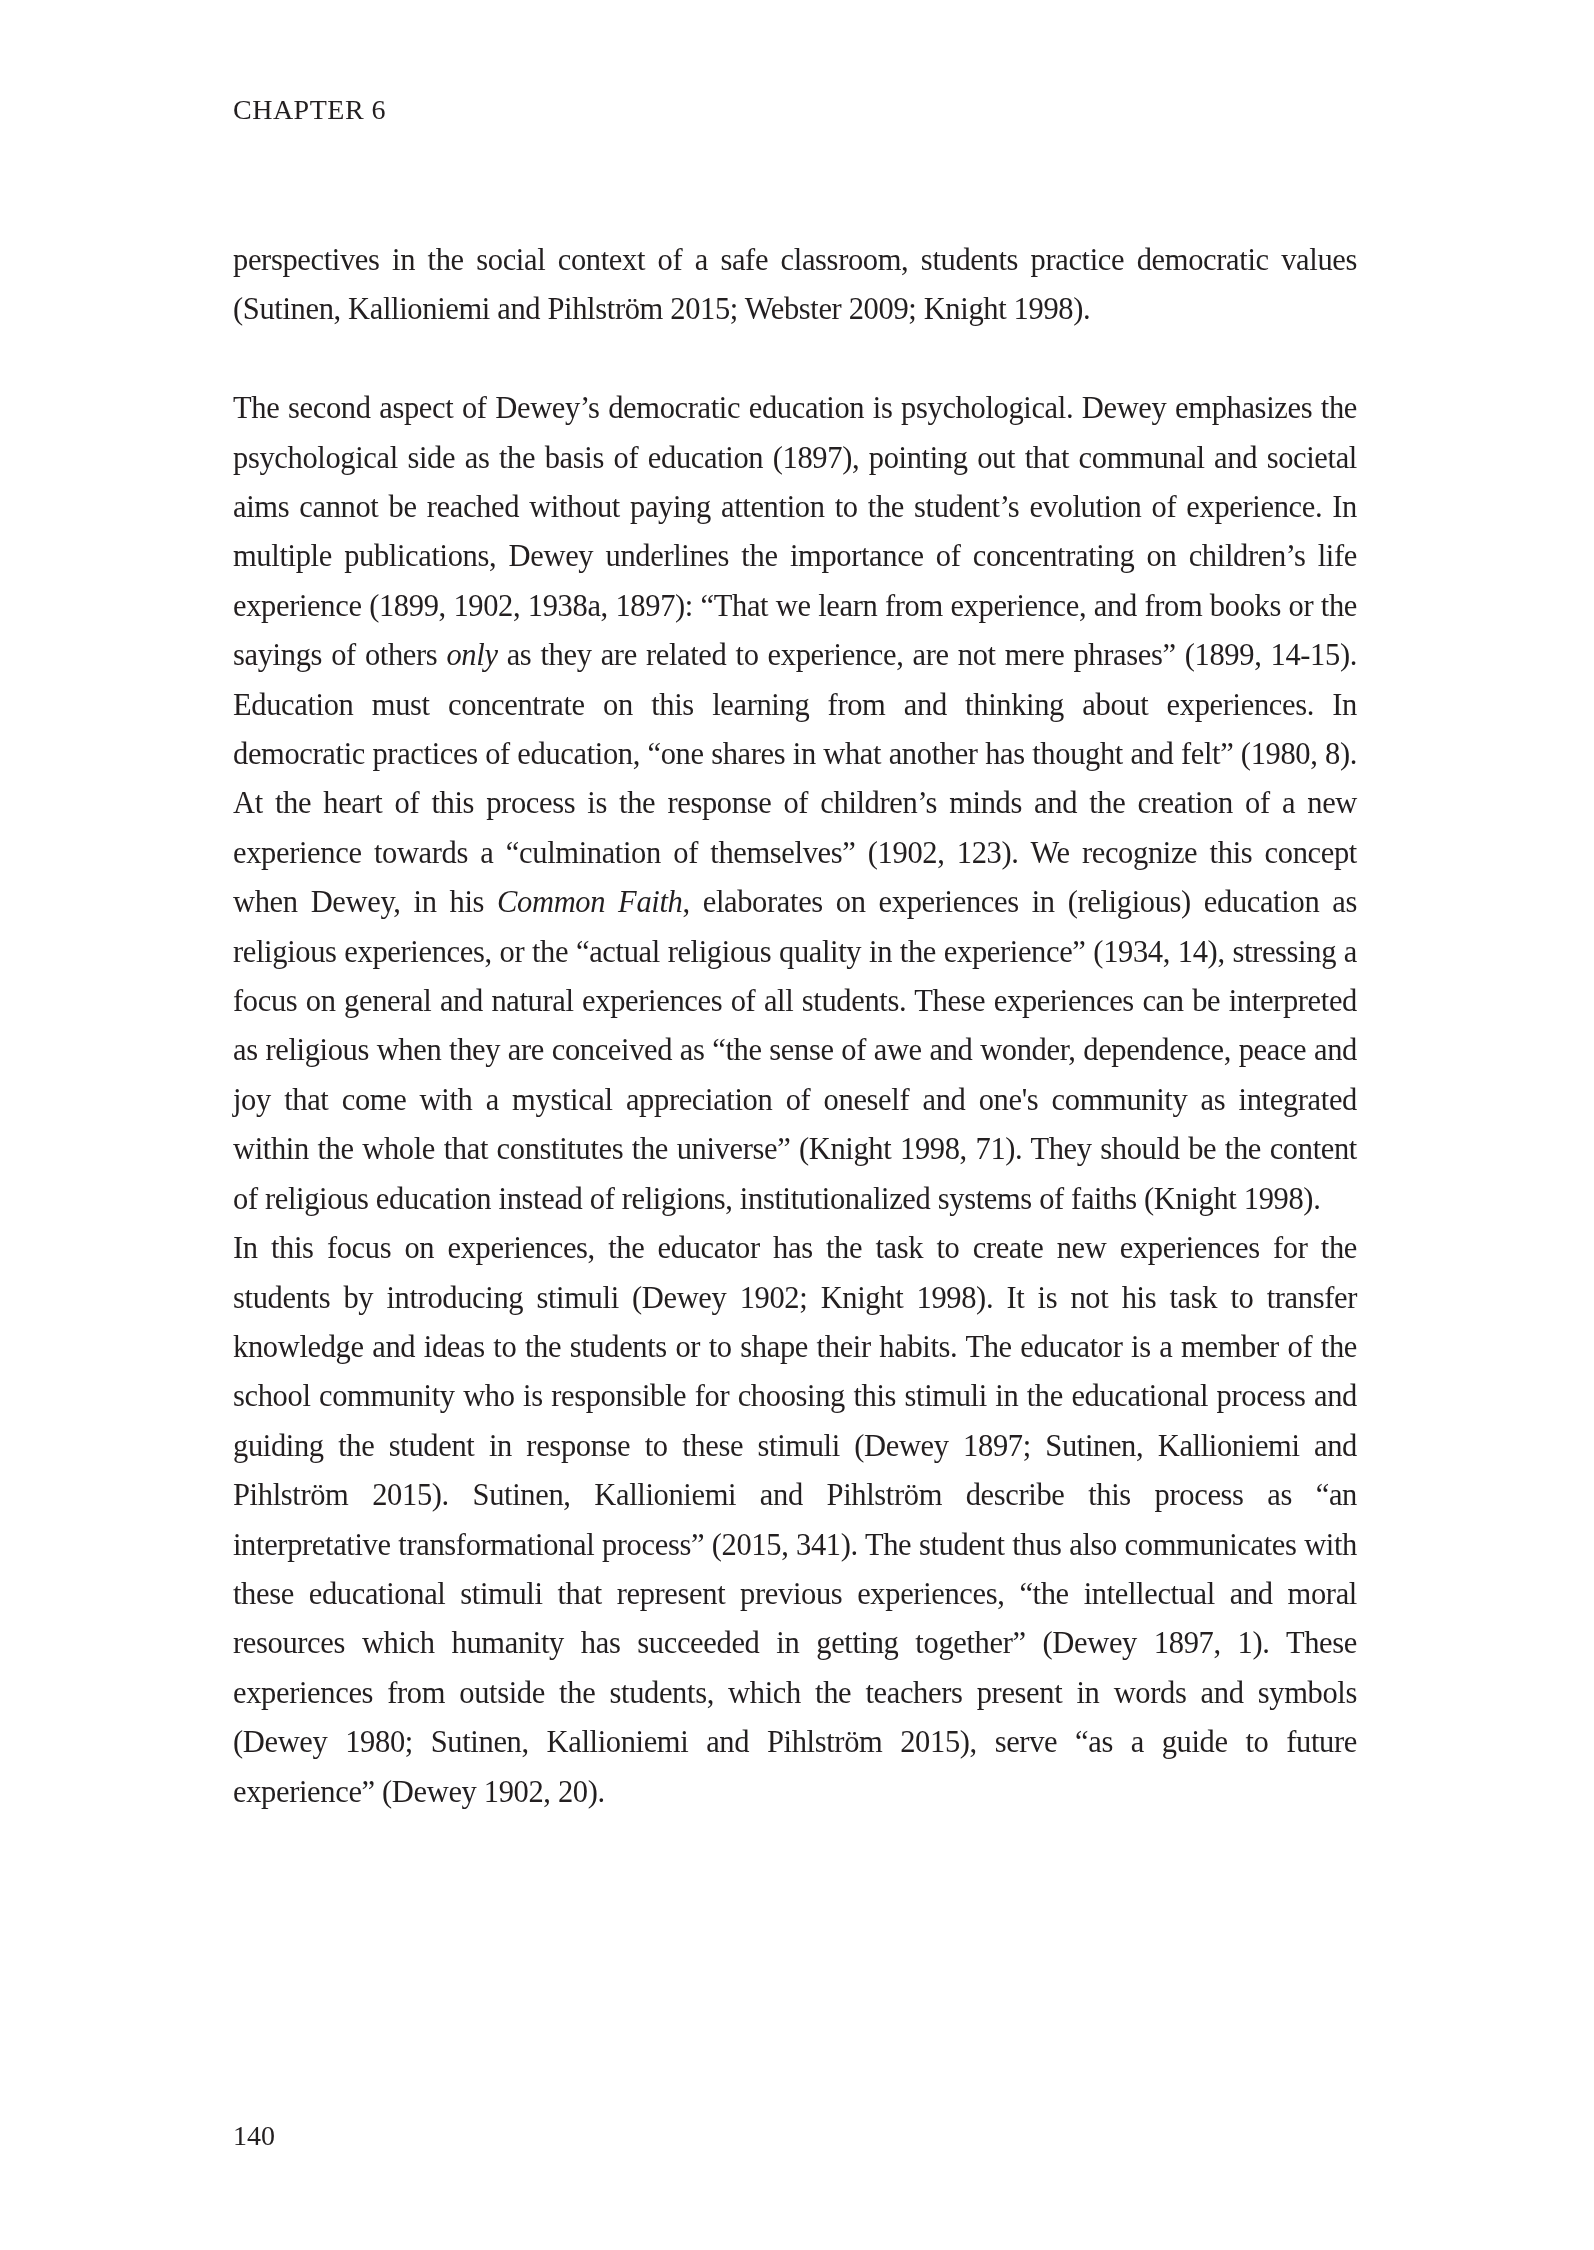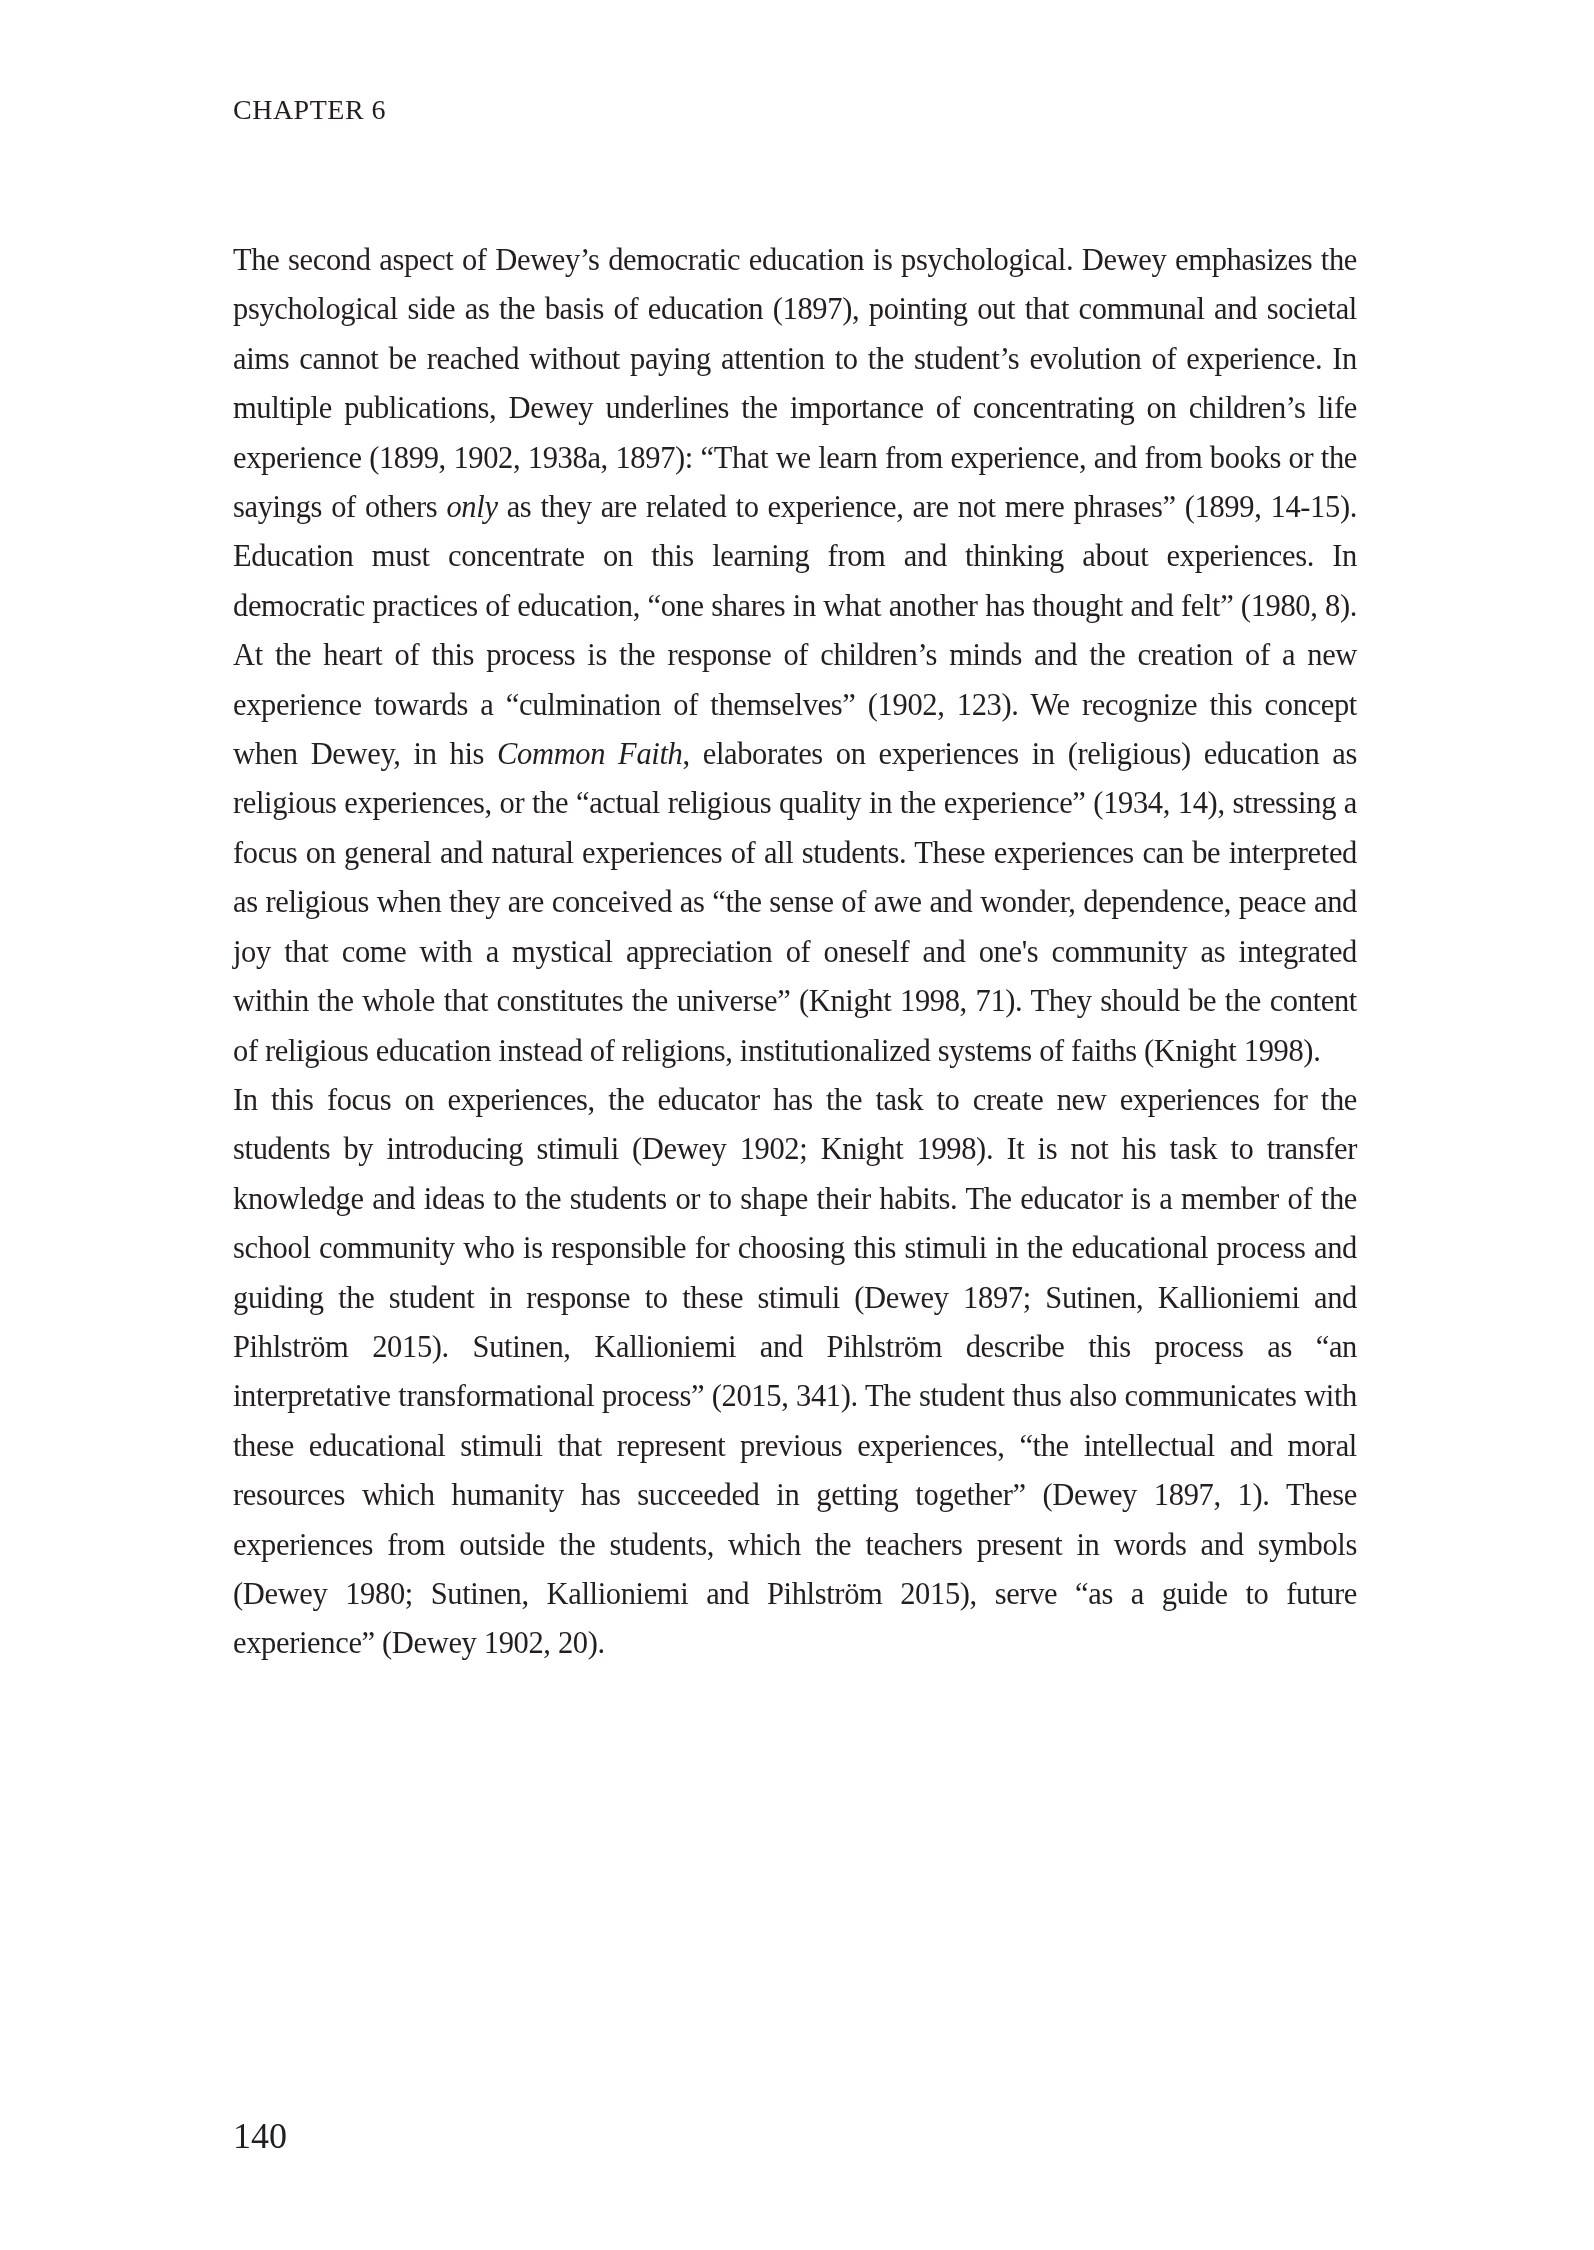--- a/index.html
+++ b/index.html
@@ -40,30 +40,33 @@
     }
     .body-text p.gap-after {
       margin-bottom: 49.4px;
     }
     .body-text em {
     }
     .page-number {
       position: absolute;
       left: 233px;
       top: 2118px;
-      font-size: 36px;
+      font-size: 28px;
       line-height: 36px;
     }
   </style>
 </head>
 <body>
 
 <div class="running-head">CHAPTER 6</div>
 
 <div class="body-text">
+  <p class="gap-after">
+    <span>perspectives in the social context of a safe classroom, students practice democratic values (Sutinen, Kallioniemi and Pihlström 2015; Webster 2009; Knight 1998).</span>
+  </p>
   <p>
     <span>The second aspect of Dewey’s democratic education is psychological. Dewey emphasizes the psychological side as the basis of education (1897), pointing out that communal and societal aims cannot be reached without paying attention to the student’s evolution of experience. In multiple publications, Dewey underlines the importance of concentrating on children’s life experience (1899, 1902, 1938a, 1897): “That we learn from experience, and from books or the sayings of others </span><em>only</em><span> as they are related to experience, are not mere phrases” (1899, 14-15). Education must concentrate on this learning from and thinking about experiences. In democratic practices of education, “one shares in what another has thought and felt” (1980, 8). At the heart of this process is the response of children’s minds and the creation of a new experience towards a “culmination of themselves” (1902, 123). We recognize this concept when Dewey, in his </span><em>Common Faith</em><span>, elaborates on experiences in (religious) education as religious experiences, or the “actual religious quality in the experience” (1934, 14), stressing a focus on general and natural experiences of all students. These experiences can be interpreted as religious when they are conceived as “the sense of awe and wonder, dependence, peace and joy that come with a mystical appreciation of oneself and one's community as integrated within the whole that constitutes the universe” (Knight 1998, 71). They should be the content of religious education instead of religions, institutionalized systems of faiths (Knight 1998).</span>
   </p>
   <p>
     <span>In this focus on experiences, the educator has the task to create new experiences for the students by introducing stimuli (Dewey 1902; Knight 1998). It is not his task to transfer knowledge and ideas to the students or to shape their habits. The educator is a member of the school community who is responsible for choosing this stimuli in the educational process and guiding the student in response to these stimuli (Dewey 1897; Sutinen, Kallioniemi and Pihlström 2015). Sutinen, Kallioniemi and Pihlström describe this process as “an interpretative transformational process” (2015, 341). The student thus also communicates with these educational stimuli that represent previous experiences, “the intellectual and moral resources which humanity has succeeded in getting together” (Dewey 1897, 1). These experiences from outside the students, which the teachers present in words and symbols (Dewey 1980; Sutinen, Kallioniemi and Pihlström 2015), serve “as a guide to future experience” (Dewey 1902, 20).</span>
   </p>
 </div>
 
 <div class="page-number">140</div>
 

